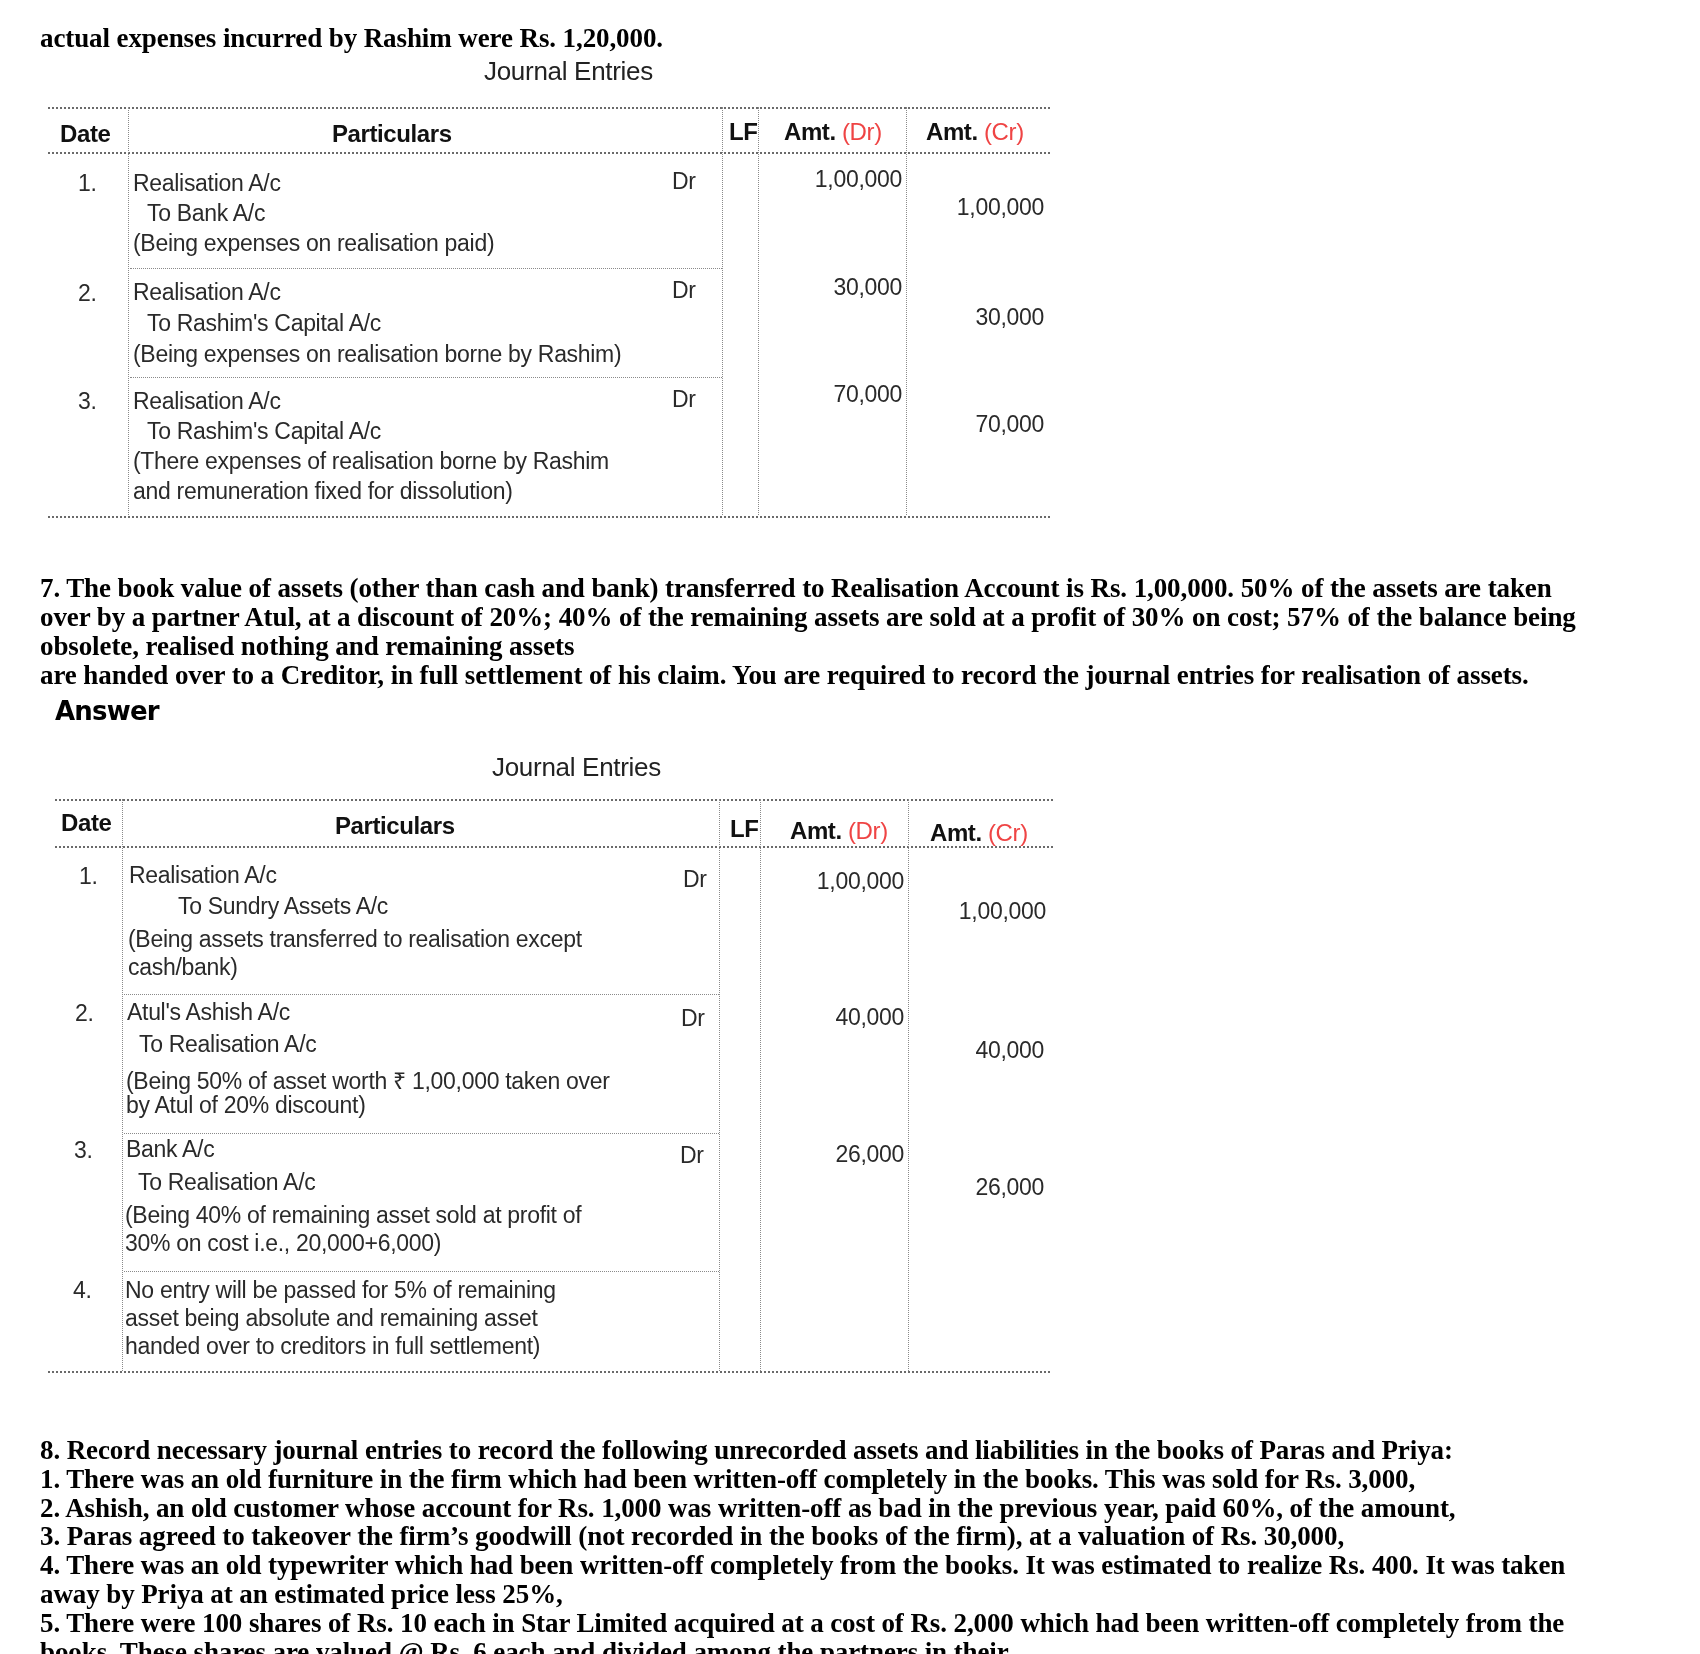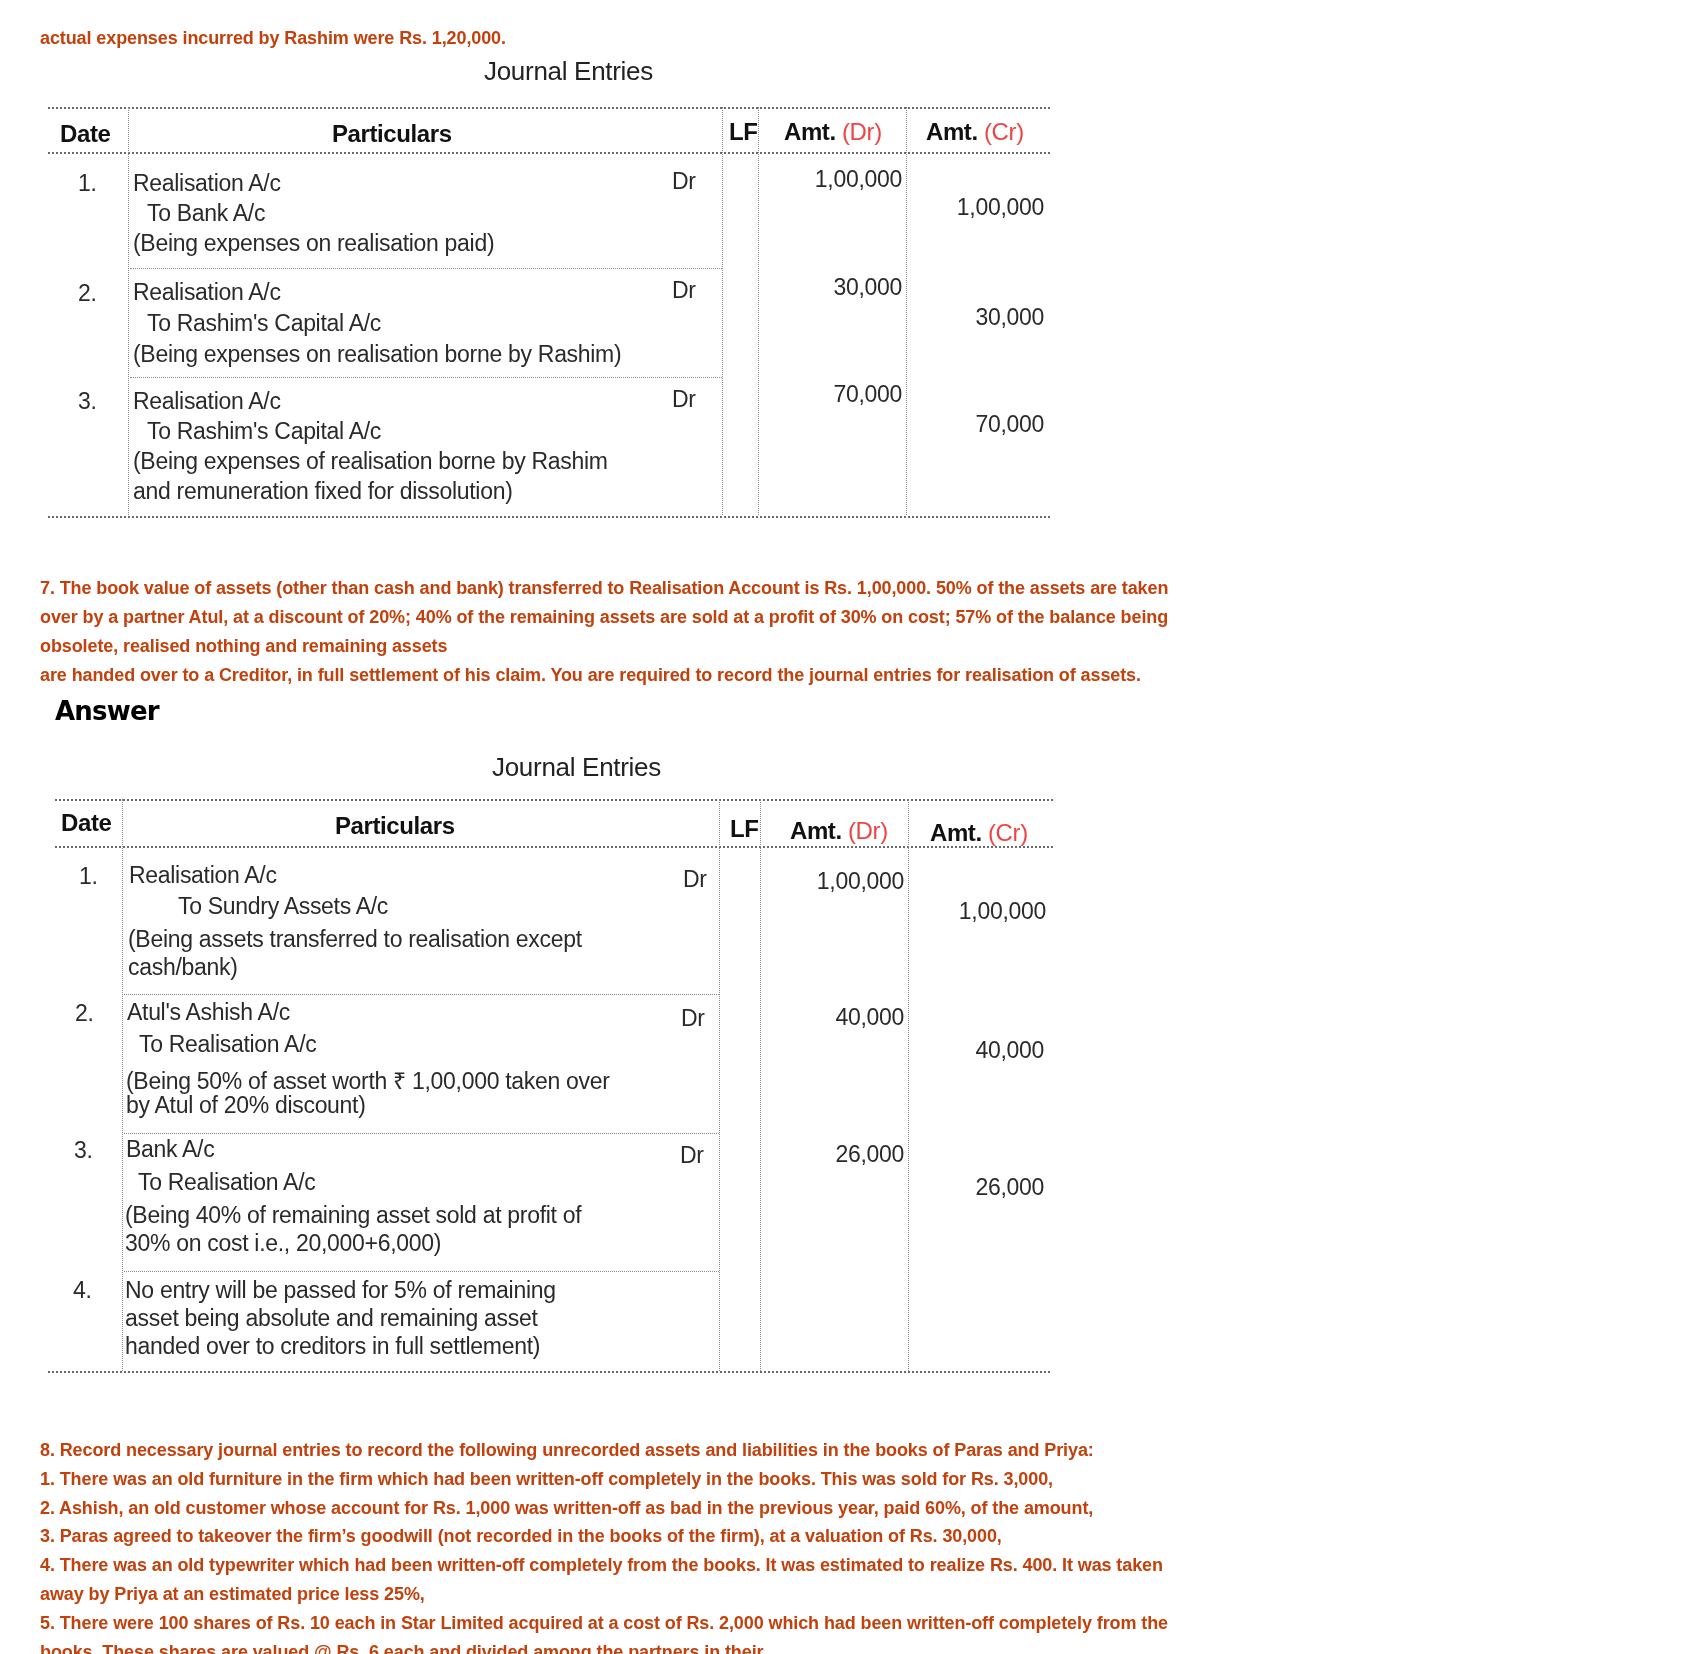--- a/index.html
+++ b/index.html
@@ -1,17 +1,17 @@
 <!DOCTYPE html>
 <html><head>
   <meta charset="utf-8">
   <style>
     html, body { margin: 0; padding: 0; background: #ffffff; }
     body { width: 1700px; height: 1654px; position: relative; overflow: hidden; color: #1c1c1c; }
-    .bold-text { position: absolute; font-family: Liberation Sans, sans-serif; font-weight: bold; font-size: 18px; line-height: 28.6px; color: #c2410c; white-space: nowrap; letter-spacing: -0.1px; }
+    .bold-text { position: absolute; font-family: Liberation Serif, serif; font-weight: bold; font-size: 27px; line-height: 28.6px; color: #000000; white-space: nowrap; letter-spacing: -0.1px; }
     .title { position: absolute; font-family: "Liberation Sans", sans-serif; font-size: 26px; color: #222; letter-spacing: -0.3px; }
     .answer { position: absolute; font-family: "DejaVu Sans", sans-serif; font-weight: bold; font-size: 26px; color: #000000; letter-spacing: -0.8px; }
     .hline { position: absolute; height: 0; border-top: 2px dotted #6a6a6a; }
     .hline.thin { border-top: 1.5px dotted #8a8a8a; }
     .vline { position: absolute; width: 0; border-left: 1.5px dotted #8a8a8a; }
     .hdr { position: absolute; font-family: "Liberation Sans", sans-serif; font-size: 24px; color: #111; letter-spacing: -0.4px; }
     .hdr .lt { font-weight: normal; color: #ef4444; }
     .hdr.b { font-weight: bold; text-align: center; }
     .cell { position: absolute; font-family: "Liberation Sans", sans-serif; font-size: 23px; color: #2a2a2a; white-space: nowrap; letter-spacing: -0.3px; }
     .amt { text-align: right; }
@@ -60,21 +60,21 @@
     <div class="cell" style="left:133px; top:341px;">(Being expenses on realisation borne by Rashim)</div>
     <div class="cell amt" style="left:760px; width:142px; top:274px;">30,000</div>
     <div class="cell amt" style="left:908px; width:136px; top:304px;">30,000</div>
   </div>
 
   <div>
     <div class="cell" style="left:78px; top:388px;">3.</div>
     <div class="cell" style="left:133px; top:388px;">Realisation A/c</div>
     <div class="cell" style="left:672px; top:386px;">Dr</div>
     <div class="cell" style="left:147px; top:418px;">To Rashim's Capital A/c</div>
-    <div class="cell" style="left:133px; top:448px;">(Being expenses of realisation borne by Rashim</div>
+    <div class="cell" style="left:133px; top:448px;">(There expenses of realisation borne by Rashim</div>
     <div class="cell" style="left:133px; top:478px;">and remuneration fixed for dissolution)</div>
     <div class="cell amt" style="left:760px; width:142px; top:381px;">70,000</div>
     <div class="cell amt" style="left:908px; width:136px; top:411px;">70,000</div>
   </div>
 </div>
 
 <div>
   <div class="bold-text" style="left:40px; top:574px;">7. The book value of assets (other than cash and bank) transferred to Realisation Account is Rs. 1,00,000. 50% of the assets are taken</div>
   <div class="bold-text" style="left:40px; top:603px;">over by a partner Atul, at a discount of 20%; 40% of the remaining assets are sold at a profit of 30% on cost; 57% of the balance being</div>
   <div class="bold-text" style="left:40px; top:632px;">obsolete, realised nothing and remaining assets</div>

